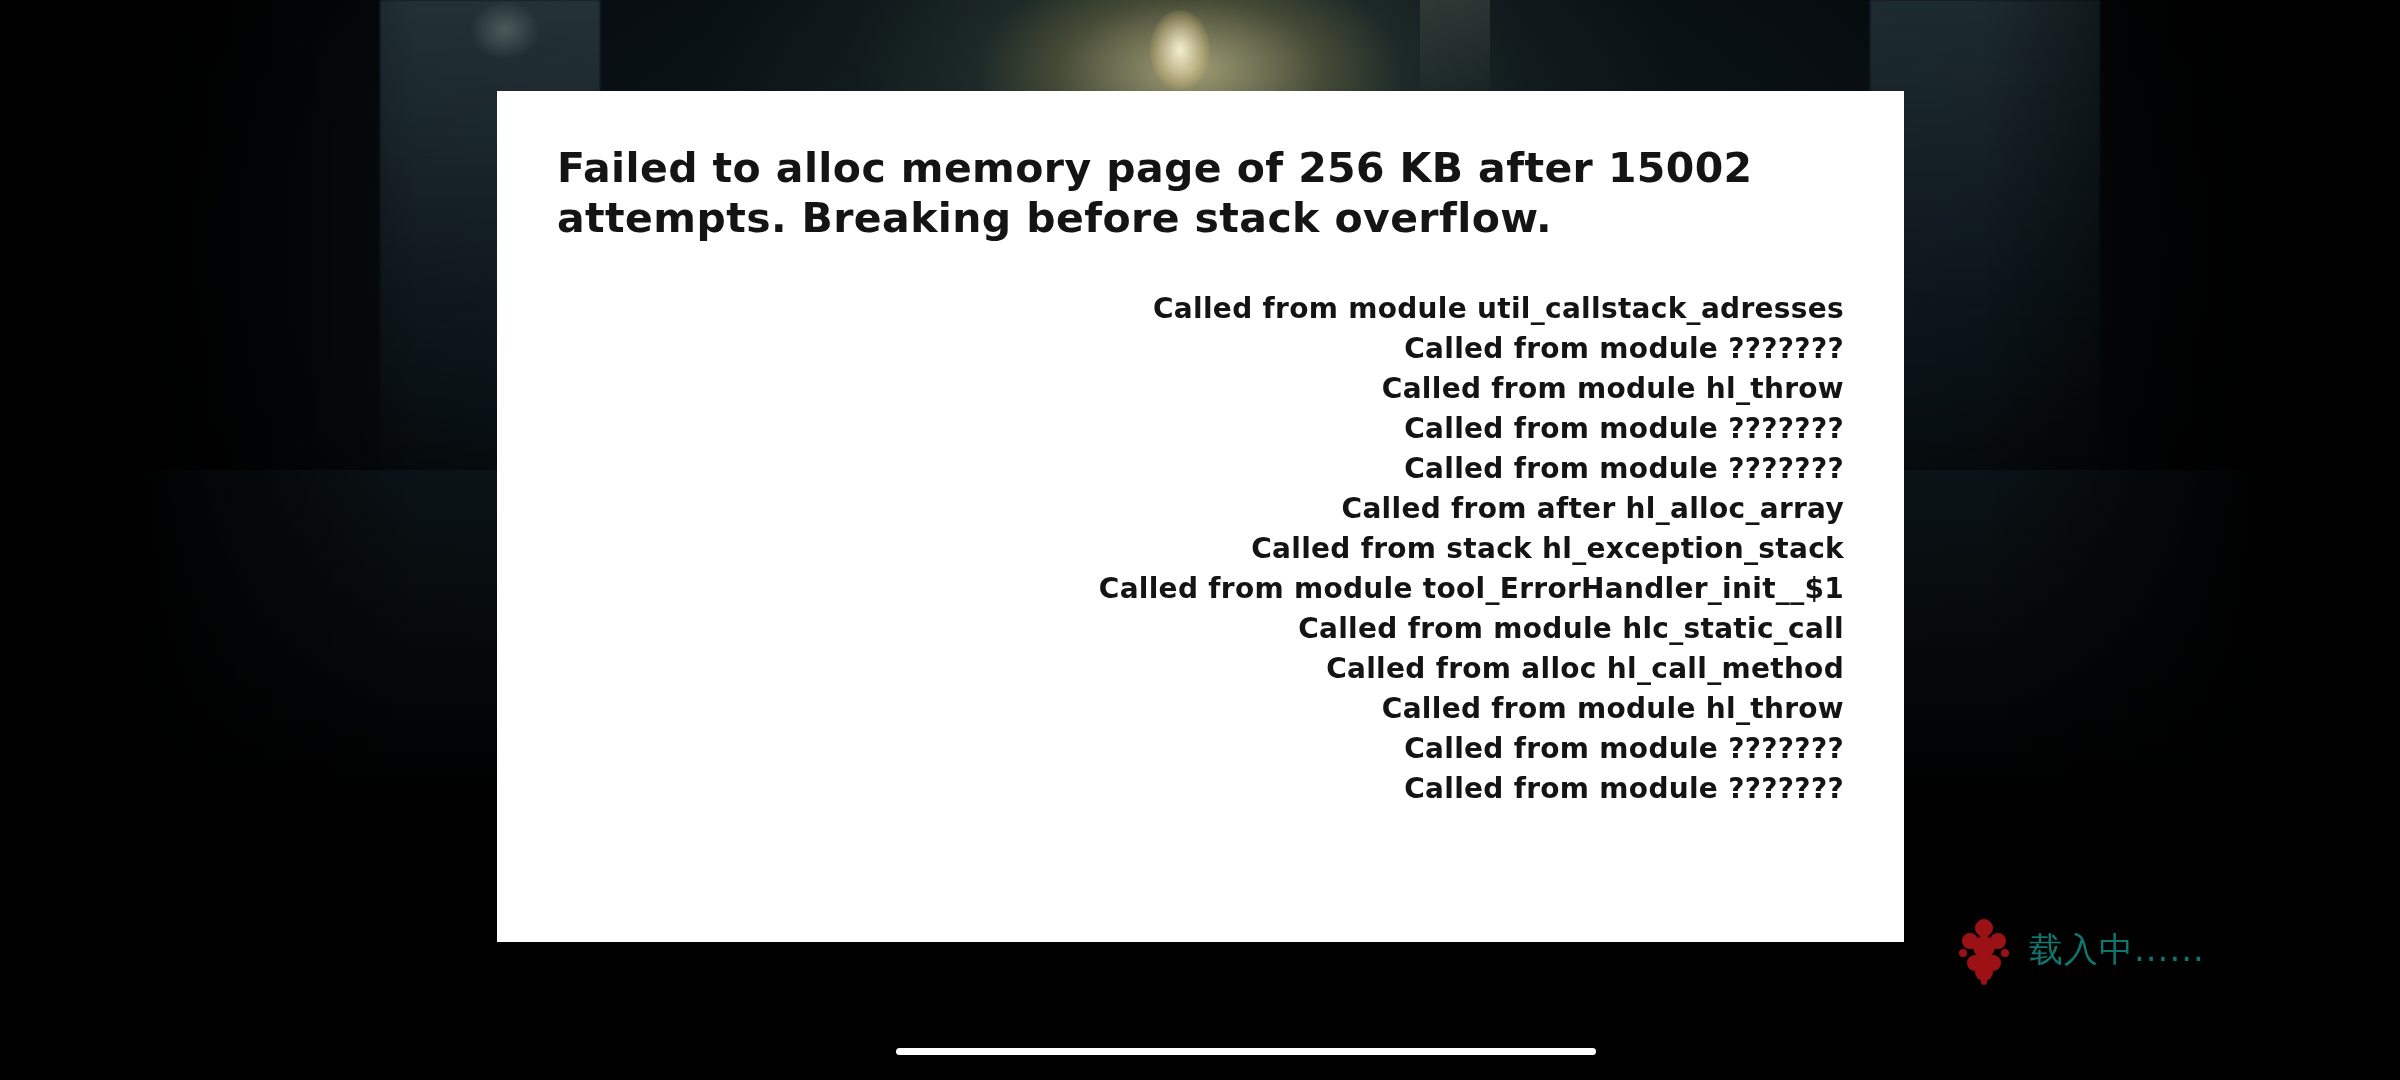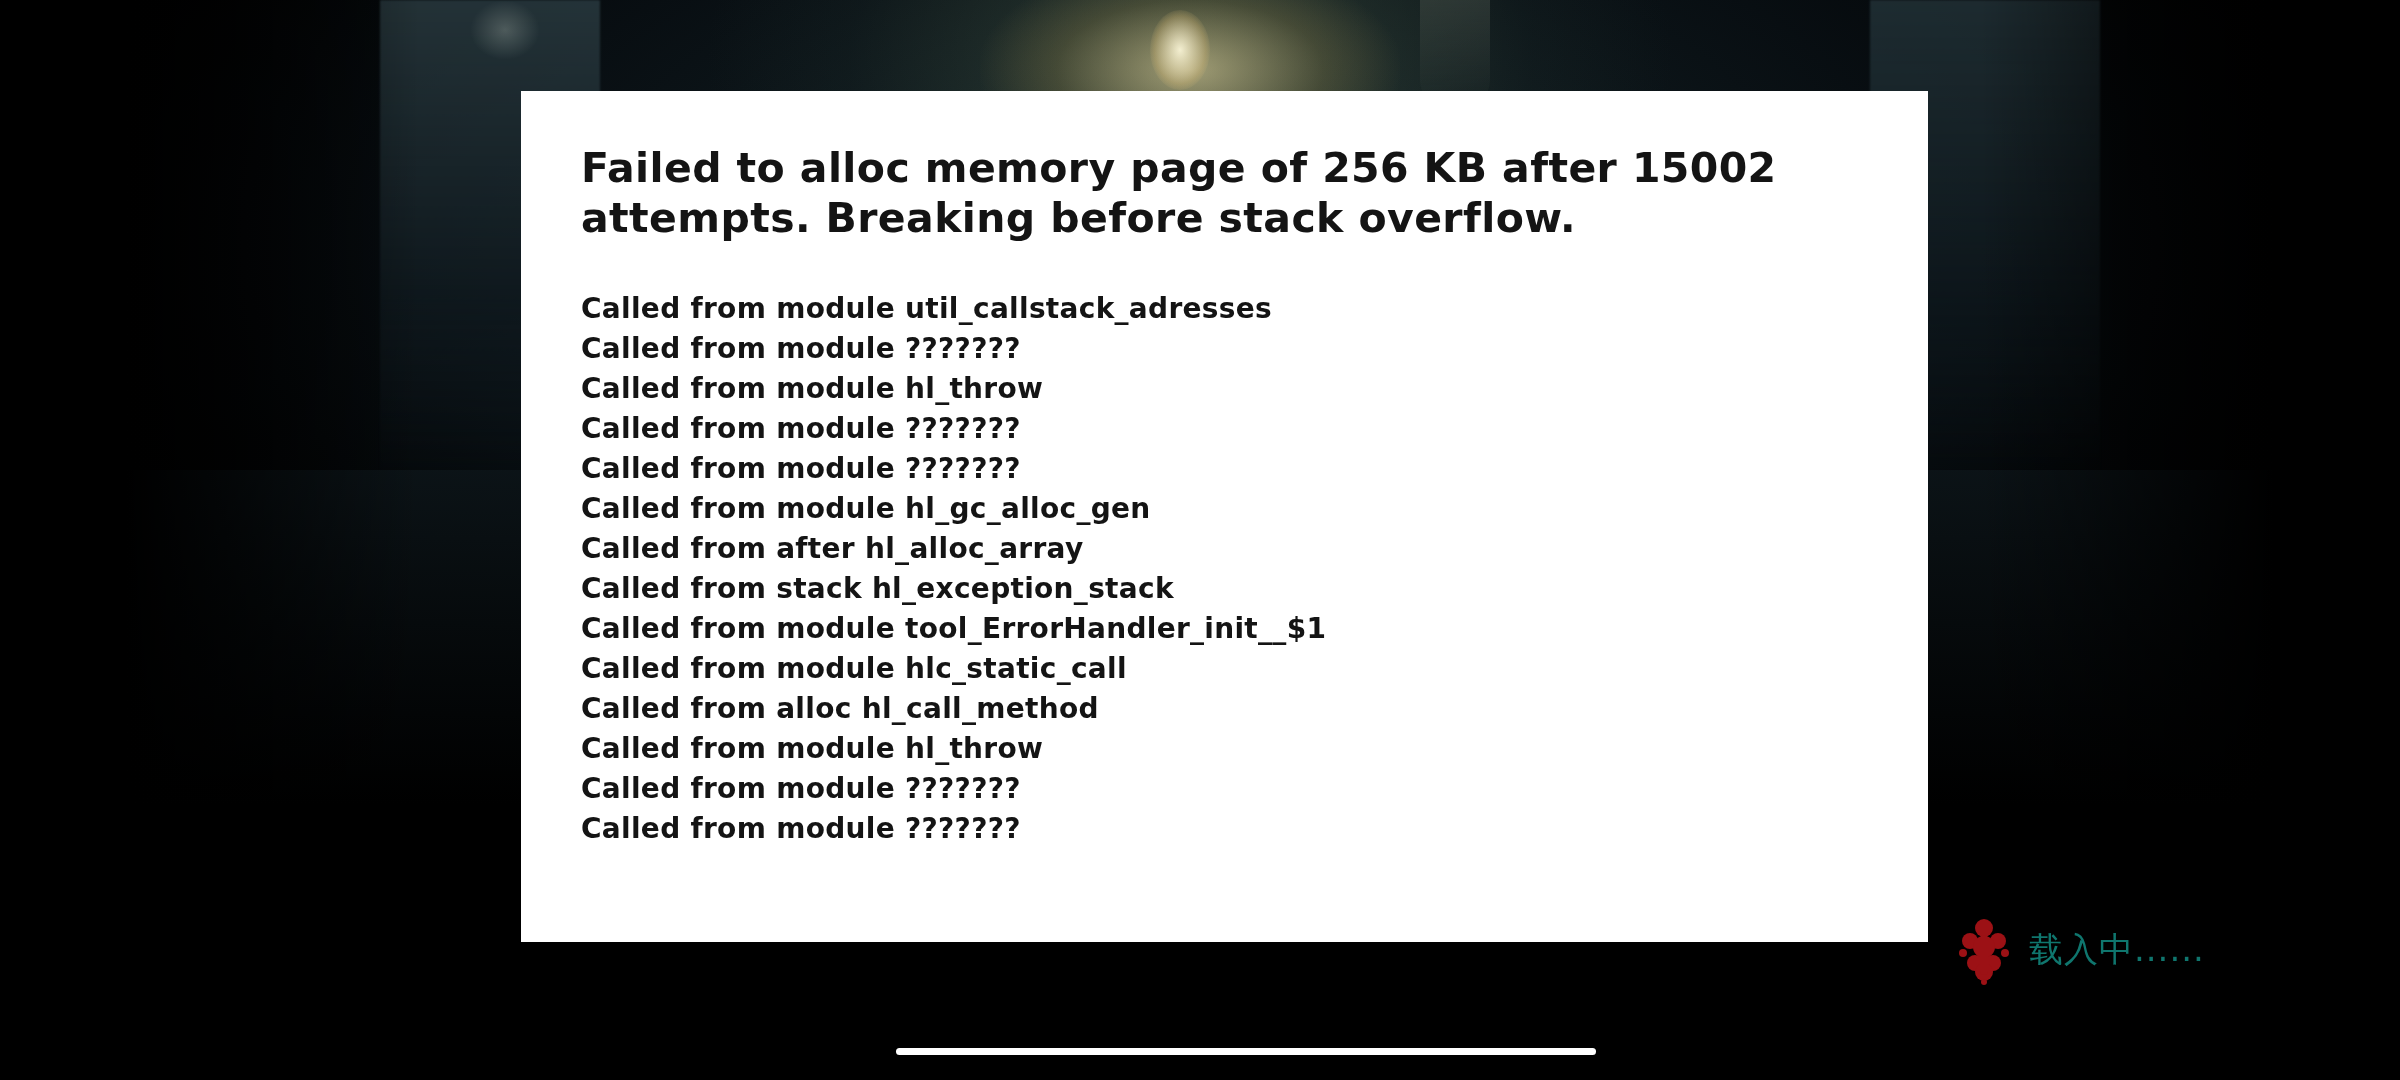--- a/index.html
+++ b/index.html
@@ -76,40 +76,40 @@
   }
   .bg-floor {
     position: absolute;
     left: 0; top: 470px; width: 2400px; height: 610px;
     background: linear-gradient(180deg, rgba(12,20,24,0.9) 0%, #000 55%, #000 100%);
   }
 
   
   .error-dialog {
     position: absolute;
-    left: 521px;
+    left: 497px;
     top: 91px;
     width: 1407px;
     height: 851px;
     background: #ffffff;
     overflow: hidden;
     padding: 52px 60px 0 60px;
   }
   .error-title {
     font-family: "DejaVu Sans", sans-serif;
     font-weight: bold;
     font-size: 41px;
     line-height: 1.22;
     letter-spacing: 0.4px;
     color: #141414;
     max-width: 1270px;
   }
   .stack-list {
     margin-top: 46px;
-    text-align: left;
+    text-align: right;
   }
   .stack-line {
     font-family: "DejaVu Sans", sans-serif;
     font-weight: bold;
     font-size: 28px;
     line-height: 40px;
     letter-spacing: 0.3px;
     color: #141414;
     white-space: nowrap;
   }
@@ -168,21 +168,20 @@
   <div class="bg-vignette-right"></div>
 
   <div class="error-dialog">
     <div class="error-title">Failed to alloc memory page of 256 KB after 15002 attempts. Breaking before stack overflow.</div>
     <div class="stack-list" id="stack-list">
         <div class="stack-line">Called from module util_callstack_adresses</div>
         <div class="stack-line">Called from module ???????</div>
         <div class="stack-line">Called from module hl_throw</div>
         <div class="stack-line">Called from module ???????</div>
         <div class="stack-line">Called from module ???????</div>
-        <div class="stack-line">Called from module hl_gc_alloc_gen</div>
         <div class="stack-line">Called from after hl_alloc_array</div>
         <div class="stack-line">Called from stack hl_exception_stack</div>
         <div class="stack-line">Called from module tool_ErrorHandler_init__$1</div>
         <div class="stack-line">Called from module hlc_static_call</div>
         <div class="stack-line">Called from alloc hl_call_method</div>
         <div class="stack-line">Called from module hl_throw</div>
         <div class="stack-line">Called from module ???????</div>
         <div class="stack-line">Called from module ???????</div>
       </div>
   </div>

